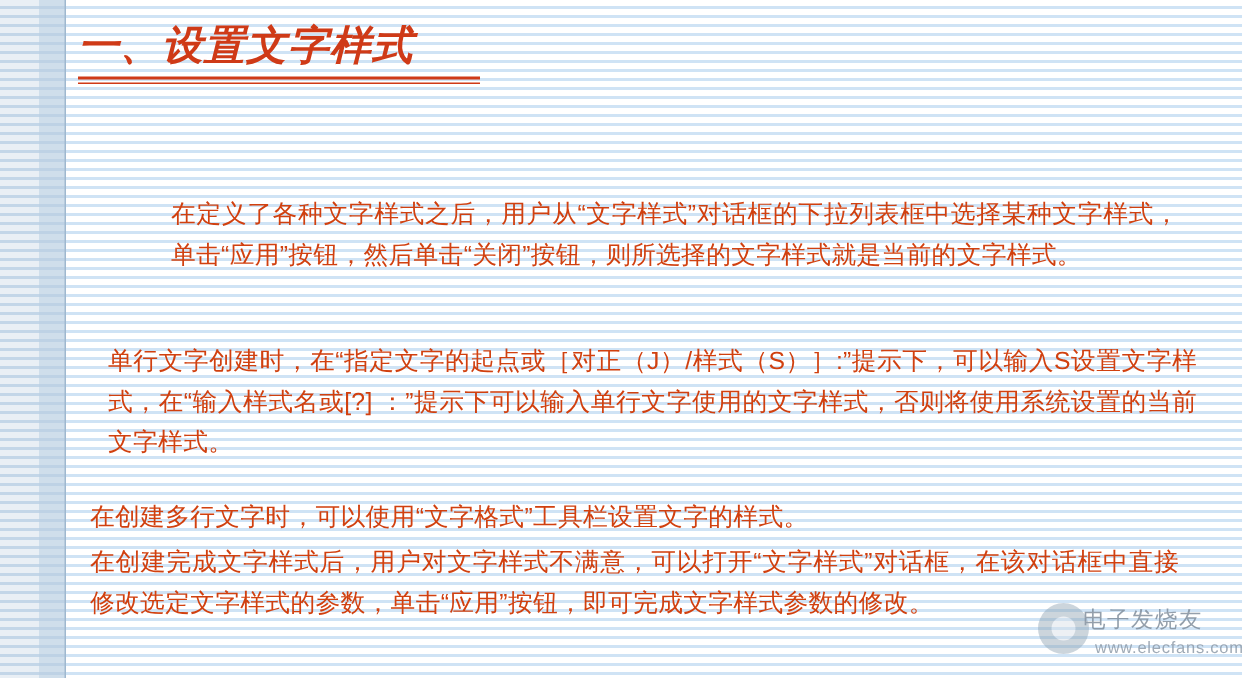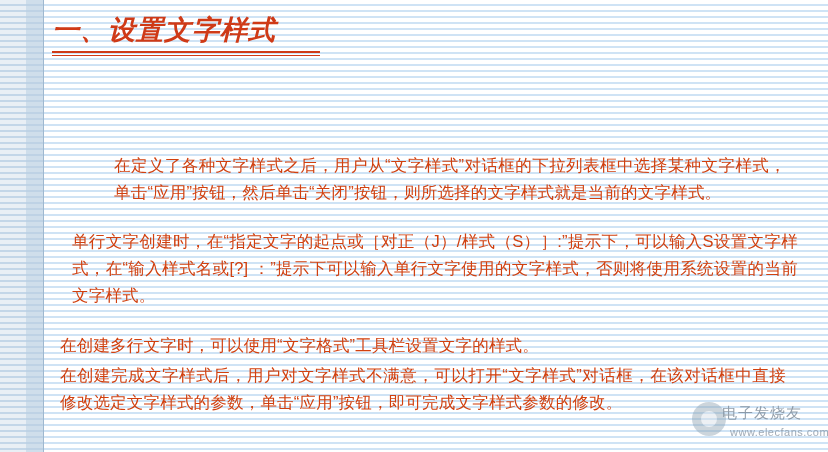--- a/index.html
+++ b/index.html
@@ -121,21 +121,21 @@
     position: absolute;
     color: #d1400f;
     font-family: "Liberation Sans", sans-serif;
     font-size: 16.5px;
     line-height: 27px;
     letter-spacing: 0.2px;
     text-align: justify;
   }
   #p1 {
     left: 114px;
-    top: 152px;
+    top: 130px;
     width: 672px;
     text-indent: 0;
   }
   #p2 {
     left: 72px;
     top: 228px;
     width: 726px;
   }
   #p3 {
     left: 60px;

